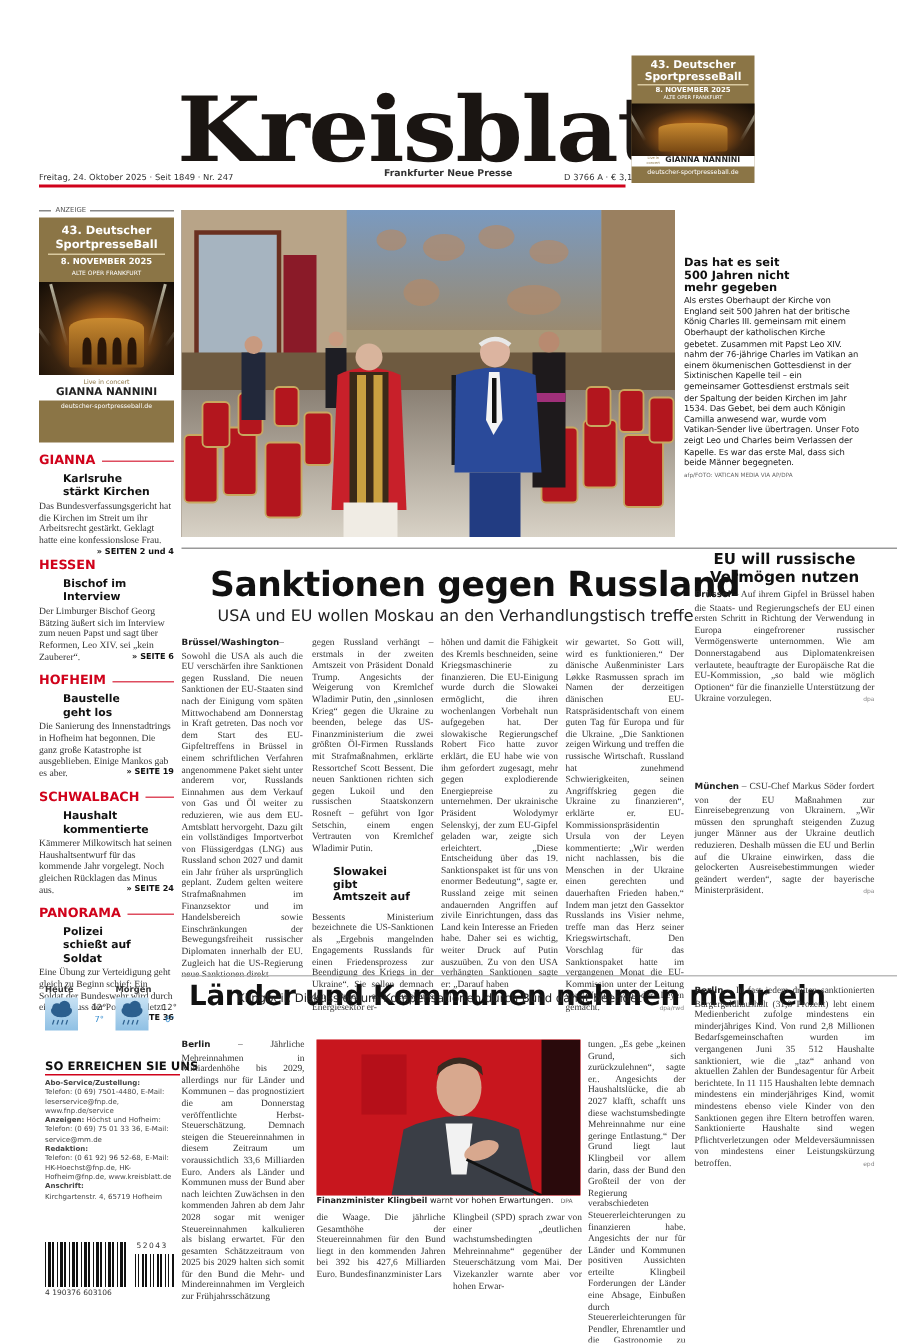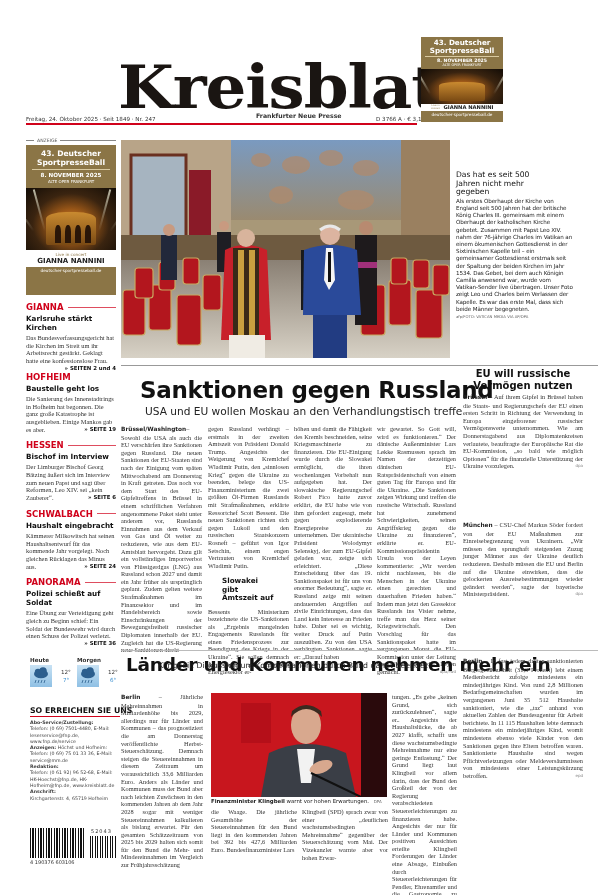--- a/index.html
+++ b/index.html
@@ -11,21 +11,21 @@
 .body-text b{font-family:"DejaVu Sans",sans-serif;font-weight:bold;font-size:5.8px;color:#222}
 .ad{background:#8b7546;color:#fff;text-align:center;font-family:"DejaVu Sans",sans-serif}
 .ad .t1{font-weight:bold}
 .ad .rule{height:1px;background:#d9c9a0;margin:2px 6px}
 .venue{background:radial-gradient(ellipse at 50% 60%,#e0a040 0%,#a05a18 28%,#3a2410 60%,#120c06 100%);position:relative;overflow:hidden}
 .venue .bld{position:absolute;left:22%;right:22%;bottom:8%;top:38%;background:linear-gradient(#c98a30,#7a4a14);border-radius:40% 40% 2px 2px/20% 20% 2px 2px}
 .venue .win{position:absolute;bottom:12%;width:7%;height:28%;background:#2a1608;border-radius:40% 40% 0 0}
 .beam{position:absolute;top:0;width:2px;height:70%;background:linear-gradient(rgba(255,255,230,.7),rgba(255,255,230,0));transform-origin:bottom center}
 .sec-head{font-family:"DejaVu Sans",sans-serif;font-weight:bold;font-size:8.5px;color:#d0021b;display:flex;align-items:center;gap:4px;margin-top:7px}
 .sec-head::after{content:"";flex:1;height:1px;background:#d0021b;opacity:.7}
-.sec-title{font-family:"DejaVu Sans",sans-serif;font-weight:bold;font-size:7.2px;color:#111;margin:2px 0 2px}
+.sec-title{font-family:"DejaVu Sans",sans-serif;font-weight:bold;font-size:7.2px;color:#111;margin:2px 16px 2px}
 .sec-body{font-family:"Liberation Serif",serif;font-size:6.4px;line-height:7.7px;color:#333}
 .sec-ref{font-family:"DejaVu Sans",sans-serif;font-weight:bold;font-size:5.4px;color:#111;float:right}
 .col{position:absolute}
 </style>
 </head>
 <body>
 
 <div class="abs" style="left:0;top:0;width:600px;height:128px">
   <div class="abs" style="left:118px;top:52px;font-family:'DejaVu Serif',serif;font-weight:bold;font-size:60px;color:#1a1512;letter-spacing:-1px;transform:scaleX(1.07);transform-origin:left">Kreisblatt</div>
   <div class="abs sans" style="left:26px;top:116px;font-size:5.6px;color:#333">Freitag, 24. Oktober 2025 · Seit 1849 · Nr. 247</div>
@@ -85,37 +85,37 @@
   <div style="margin-top:6px">
     <div>
       <div class="sec-head">
           <span>GIANNA</span>
         </div>
       <div class="sec-title">Karlsruhe stärkt Kirchen</div>
       <div class="sec-body"><span>Das Bundesverfassungsgericht hat die Kirchen im Streit um ihr Arbeitsrecht gestärkt. Geklagt hatte eine konfessionslose Frau.</span> <span class="sec-ref">» SEITEN 2 und 4</span></div>
     </div>
     <div>
       <div class="sec-head">
+          <span>HESSEN</span>
+        </div>
+      <div class="sec-title">Bischof im Interview</div>
+      <div class="sec-body"><span>Der Limburger Bischof Georg Bätzing äußert sich im Interview zum neuen Papst und sagt über Reformen, Leo XIV. sei „kein Zauberer“.</span> <span class="sec-ref">» SEITE 6</span></div>
+    </div>
+    <div>
+      <div class="sec-head">
           <span>HOFHEIM</span>
         </div>
       <div class="sec-title">Baustelle geht los</div>
       <div class="sec-body"><span>Die Sanierung des Innenstadtrings in Hofheim hat begonnen. Die ganz große Katastrophe ist ausgeblieben. Einige Mankos gab es aber.</span> <span class="sec-ref">» SEITE 19</span></div>
     </div>
     <div>
       <div class="sec-head">
-          <span>HESSEN</span>
-        </div>
-      <div class="sec-title">Bischof im Interview</div>
-      <div class="sec-body"><span>Der Limburger Bischof Georg Bätzing äußert sich im Interview zum neuen Papst und sagt über Reformen, Leo XIV. sei „kein Zauberer“.</span> <span class="sec-ref">» SEITE 6</span></div>
-    </div>
-    <div>
-      <div class="sec-head">
           <span>SCHWALBACH</span>
         </div>
-      <div class="sec-title">Haushalt eingebracht</div>
+      <div class="sec-title">Haushalt kommentierte</div>
       <div class="sec-body"><span>Kämmerer Milkowitsch hat seinen Haushaltsentwurf für das kommende Jahr vorgelegt. Noch gleichen Rücklagen das Minus aus.</span> <span class="sec-ref">» SEITE 24</span></div>
     </div>
     <div>
       <div class="sec-head">
           <span>PANORAMA</span>
         </div>
       <div class="sec-title">Polizei schießt auf Soldat</div>
       <div class="sec-body"><span>Eine Übung zur Verteidigung geht gleich zu Beginn schief: Ein Soldat der Bundeswehr wird durch einen Schuss der Polizei verletzt.</span> <span class="sec-ref">» SEITE 36</span></div>
     </div>
   </div>
@@ -246,21 +246,21 @@
       <rect x="192" y="175" width="34" height="43" fill="#223c82"></rect>
       <path d="M205 108 L212 108 L214 140 L208 150 L203 140 Z" fill="#f4f4f4"></path>
       <rect x="207" y="112" width="3" height="30" fill="#111"></rect>
       <circle cx="209" cy="95" r="10" fill="#dcb4a0"></circle>
       <path d="M199 90 Q209 82 219 90" stroke="#e8e8e8" stroke-width="3" fill="none"></path>
     </g>
   </svg>
 </div>
 
 <div class="abs" style="left:456px;top:171px;width:117px">
-  <div class="sans" style="font-weight:normal;font-size:7.6px;line-height:8.6px;color:#111;width:80px">Das hat es seit 500 Jahren nicht mehr gegeben</div>
+  <div class="sans" style="font-weight:bold;font-size:7.6px;line-height:8.6px;color:#111;width:80px">Das hat es seit 500 Jahren nicht mehr gegeben</div>
   <div class="sans" style="font-size:5.6px;line-height:7.2px;color:#222;margin-top:1px;letter-spacing:-.1px">Als erstes Oberhaupt der Kirche von England seit 500 Jahren hat der britische König Charles III. gemeinsam mit einem Oberhaupt der katholischen Kirche gebetet. Zusammen mit Papst Leo XIV. nahm der 76-jährige Charles im Vatikan an einem ökumenischen Gottesdienst in der Sixtinischen Kapelle teil – ein gemeinsamer Gottesdienst erstmals seit der Spaltung der beiden Kirchen im Jahr 1534. Das Gebet, bei dem auch Königin Camilla anwesend war, wurde vom Vatikan-Sender live übertragen. Unser Foto zeigt Leo und Charles beim Verlassen der Kapelle. Es war das erste Mal, dass sich beide Männer begegneten.</div>
   <div class="sans" style="font-size:3.8px;color:#666;margin-top:1px">afp/FOTO: VATICAN MEDIA VIA AP/DPA</div>
 </div>
 
 <div class="abs" style="left:121px;top:365px;width:477px;height:1px;background:#999"></div>
 <div class="abs sans" style="left:140px;top:377px;font-size:23px;font-weight:bold;color:#111;letter-spacing:-.3px;white-space:nowrap">Sanktionen gegen Russland</div>
 <div class="abs sans" style="left:145px;top:405px;font-size:10.6px;color:#222;white-space:nowrap">USA und EU wollen Moskau an den Verhandlungstisch treffe</div>
 
 <div class="abs body-text" style="left:121px;top:425px;width:81px">
   <b>Brüssel/Washington</b><span>– Sowohl die USA als auch die EU verschärfen ihre Sanktionen gegen Russland. Die neuen Sanktionen der EU-Staaten sind nach der Einigung vom späten Mittwochabend am Donnerstag in Kraft getreten. Das noch vor dem Start des EU-Gipfeltreffens in Brüssel in einem schriftlichen Verfahren angenommene Paket sieht unter anderem vor, Russlands Einnahmen aus dem Verkauf von Gas und Öl weiter zu reduzieren, wie aus dem EU-Amtsblatt hervorgeht. Dazu gilt ein vollständiges Importverbot von Flüssigerdgas (LNG) aus Russland schon 2027 und damit ein Jahr früher als ursprünglich geplant. Zudem gelten weitere Strafmaßnahmen im Finanzsektor und im Handelsbereich sowie Einschränkungen der Bewegungsfreiheit russischer Diplomaten innerhalb der EU. Zugleich hat die US-Regierung neue Sanktionen direkt</span>

